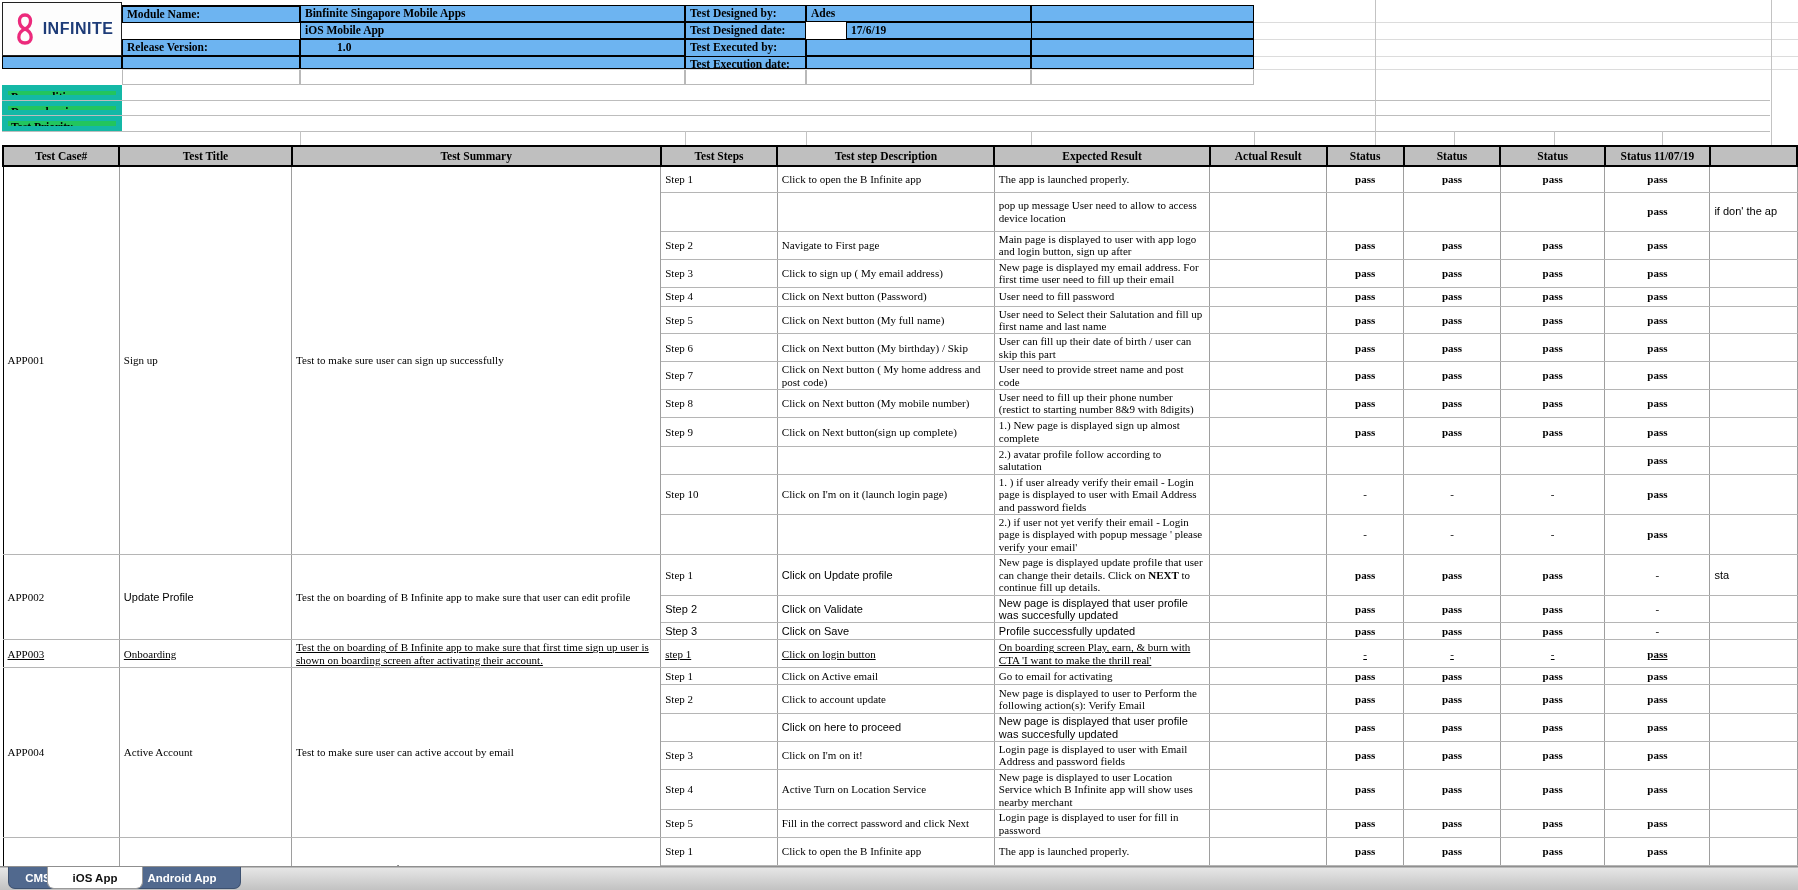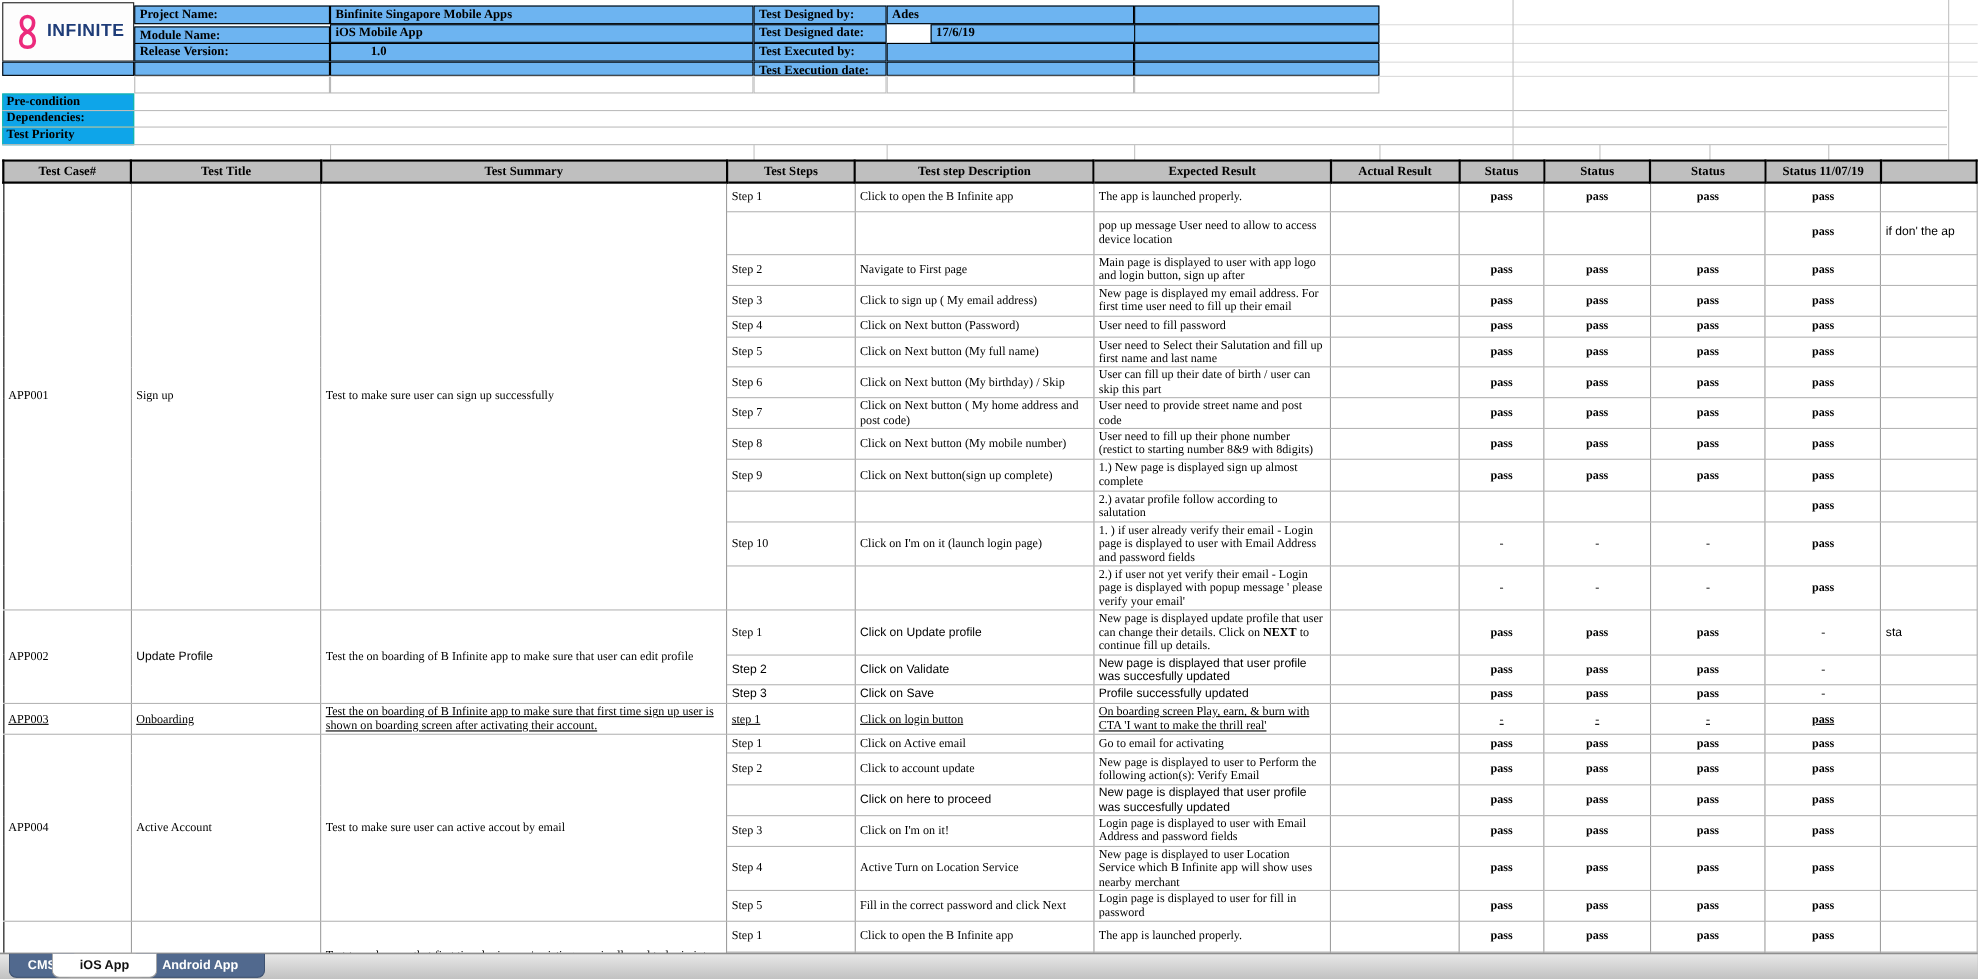--- a/index.html
+++ b/index.html
@@ -7,21 +7,21 @@
        font-family:"Liberation Serif",serif;color:#000;}
   
   .abs{position:absolute;box-sizing:border-box;}
   .logo-box{left:2px;top:2px;width:120px;height:54px;background:#fdfdfd;border:1px solid #222;
             display:flex;align-items:center;justify-content:center;gap:4px;}
   .logo-brand{font-family:"Liberation Sans",sans-serif;font-weight:bold;font-size:16px;
               color:var(--navy);letter-spacing:.5px;}
   .bcell{background:var(--blue);border:1px solid #000;font-weight:bold;font-size:11.5px;
          padding:1px 4px;overflow:hidden;white-space:nowrap;}
   .wcell{background:#fff;border:1px solid #b9b9b9;}
-  .mlabel{background:#0ea5e9;border:1px solid #14b8a6;font-weight:bold;font-size:11.5px;padding:0 3px;
+  .mlabel{background:#22c55e;border:6px solid #14b8a6;font-weight:bold;font-size:11.5px;padding:0 3px;
           overflow:hidden;white-space:nowrap;}
   .hline{background:#bdbdbd;height:1px;}
   .vline{background:#c3c3c3;width:1px;}
   
   table.sheet{position:absolute;left:2px;top:145px;border-collapse:collapse;table-layout:fixed;
               border-left:1.5px solid #000;}
   table.sheet th{background:var(--gray);border:2px solid #000;font-size:11.5px;font-weight:bold;
                  height:18px;padding:0 2px;overflow:hidden;}
   table.sheet td{border-right:1px solid #9e9e9e;border-bottom:1px solid #b5b5b5;
                  font-size:11px;line-height:1.13;padding:1px 4px;vertical-align:middle;
@@ -53,28 +53,28 @@
   </svg>
   <span class="logo-brand">INFINITE</span>
 </div>
 
 <div id="infoblock">
     <div class="abs bcell" style="left: 122px; top: 5px; width: 178px; height: 17px;">Project Name:</div>
     <div class="abs bcell" style="left: 300px; top: 5px; width: 385px; height: 17px;">Binfinite Singapore Mobile Apps</div>
     <div class="abs bcell" style="left: 685px; top: 5px; width: 121px; height: 17px;">Test Designed by:</div>
     <div class="abs bcell" style="left: 806px; top: 5px; width: 225px; height: 17px;">Ades</div>
     <div class="abs bcell" style="left: 1031px; top: 5px; width: 223px; height: 17px;"></div>
-    <div class="abs bcell" style="left: 122px; top: 24px; width: 178px; height: 17px;">Module Name:</div>
+    <div class="abs bcell" style="left: 122px; top: 6px; width: 178px; height: 17px;">Module Name:</div>
     <div class="abs bcell" style="left: 300px; top: 22px; width: 385px; height: 17px;">iOS Mobile App</div>
     <div class="abs bcell" style="left: 685px; top: 22px; width: 121px; height: 17px;">Test Designed date:</div>
     <div class="abs bcell" style="left: 806px; top: 22px; width: 225px; height: 17px; margin-left: 40px;">17/6/19</div>
     <div class="abs bcell" style="left: 1031px; top: 22px; width: 223px; height: 17px;"></div>
     <div class="abs bcell" style="left: 122px; top: 39px; width: 178px; height: 17px;">Release Version:</div>
     <div class="abs bcell" style="left: 300px; top: 39px; width: 385px; height: 17px; padding-left: 36px;">1.0</div>
-    <div class="abs bcell" style="left: 685px; top: 39px; width: 121px; height: 17px;">Test Executed by:</div>
+    <div class="abs bcell" style="left: 685px; top: 39px; width: 121px; height: 27px;">Test Executed by:</div>
     <div class="abs bcell" style="left: 806px; top: 39px; width: 225px; height: 17px;"></div>
     <div class="abs bcell" style="left: 1031px; top: 39px; width: 223px; height: 17px;"></div>
     <div class="abs bcell" style="left: 2px; top: 56px; width: 120px; height: 13px;"></div>
     <div class="abs bcell" style="left: 122px; top: 56px; width: 178px; height: 13px;"></div>
     <div class="abs bcell" style="left: 300px; top: 56px; width: 385px; height: 13px;"></div>
     <div class="abs bcell" style="left: 685px; top: 56px; width: 121px; height: 13px;">Test Execution date:</div>
     <div class="abs bcell" style="left: 806px; top: 56px; width: 225px; height: 13px;"></div>
     <div class="abs bcell" style="left: 1031px; top: 56px; width: 223px; height: 13px;"></div>
     <div class="abs wcell" style="left: 122px; top: 69px; width: 178px; height: 16px;"></div>
     <div class="abs wcell" style="left: 300px; top: 69px; width: 385px; height: 16px;"></div>

